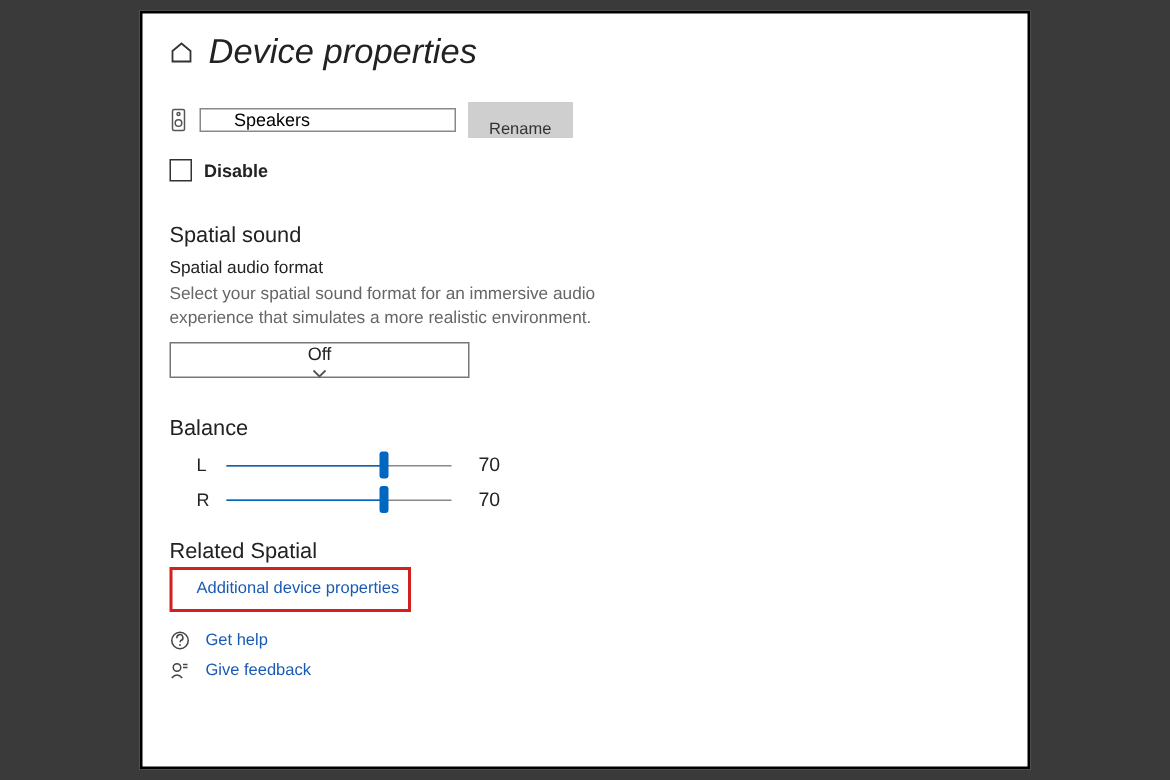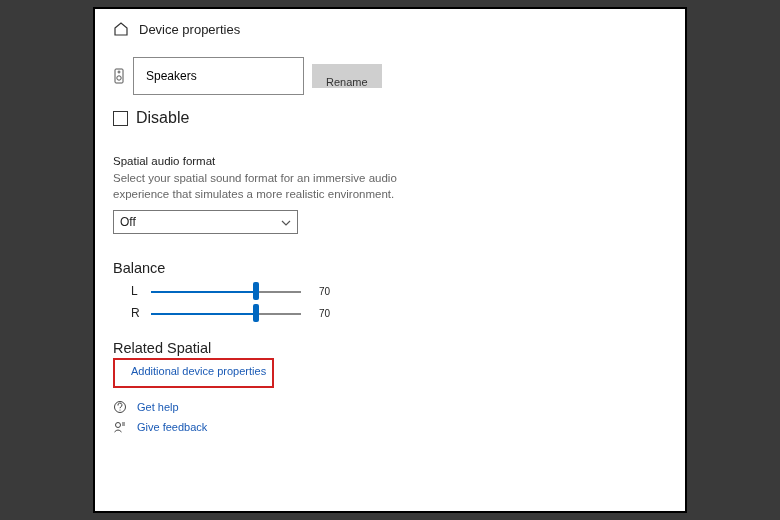--- a/index.html
+++ b/index.html
@@ -19,29 +19,29 @@
     height: 506px;
     background: #fff;
     border: 2px solid #000;
     padding: 12px 10px 10px 18px;
     position: relative;
     overflow: hidden;
   }
 
   .title-row { display: flex; align-items: center; gap: 10px; margin-bottom: 20px; }
   .home-icon { width: 16px; height: 16px; }
-  .page-title { font-size: 13px; font-weight: 400; color: #222; }
+  .page-title { font-size: 23px; font-weight: 400; color: #222; font-style: italic; }
 
   .name-row { display: flex; align-items: center; gap: 8px; margin-bottom: 14px; }
   .dev-icon { width: 12px; height: 16px; display: flex; align-items: center; justify-content: center; }
   .name-input {
     width: 171px;
-    height: 38px;
+    height: 16px;
     border: 1px solid #888;
-    padding: 0 12px;
+    padding: 0 22px;
     font-size: 12px;
     font-family: inherit;
     background: #fff;
   }
   .rename-btn {
     height: 22px;
     padding: 12px 14px;
     background: #cfcfcf;
     border: none;
     font-size: 11px;
@@ -49,33 +49,34 @@
     cursor: pointer;
   }
 
   .checkbox-row { display: flex; align-items: center; gap: 8px; margin-bottom: 28px; }
   .chk {
     width: 15px; height: 15px;
     border: 1.5px solid #333;
     background: #fff;
     cursor: pointer;
   }
-  .chk-label { font-size: 16px; }
+  .chk-label { font-size: 12px; font-weight: bold; }
 
   .section-head { font-size: 14.5px; font-weight: 400; margin-bottom: 8px; }
   .sub-label { font-size: 11.5px; margin-bottom: 4px; color: #222; }
   .desc { font-size: 11.5px; color: #666; line-height: 1.35; max-width: 300px; margin-bottom: 8px; }
   .select-box {
-    width: 185px; height: 24px;
+    width: 200px; height: 24px;
     border: 1px solid #777;
     display: flex; align-items: center; justify-content: space-between;
     padding: 0 6px;
     cursor: pointer;
     margin-bottom: 26px;
     font-size: 12px;
+    flex-direction: column;
   }
   .chevron { width: 10px; height: 10px; }
 
   .balance-row {
     display: flex; align-items: center;
     gap: 8px;
     margin-bottom: 8px;
     padding-left: 18px;
   }
   .bal-label { width: 12px; font-size: 12px; }
@@ -87,21 +88,21 @@
   .track { position: absolute; top: 50%; left: 0; right: 0; height: 1.5px; background: #888; }
   .fill { position: absolute; top: 50%; left: 0; height: 1.5px; background: #0067c0; }
   .thumb {
     position: absolute; top: 50%;
     width: 6px; height: 18px;
     background: #0067c0;
     border-radius: 2px;
     transform: translate(-50%, -50%);
     cursor: pointer;
   }
-  .bal-val { width: 30px; font-size: 10px; margin-left: 10px; }
+  .bal-val { width: 30px; font-size: 13px; margin-left: 10px; }
 
   .related { margin-top: 20px; }
   .highlight-box {
     border: 2.5px solid #d02020;
     padding: 4px 6px 8px 16px;
     display: inline-block;
     min-width: 126px;
   }
   .link { color: #1a5ab5; font-size: 11px; cursor: pointer; }
   .help-row {
@@ -136,20 +137,21 @@
     <input class="name-input" value="Speakers" style="">
     <button class="rename-btn">Rename</button>
   </div>
 
   <div class="checkbox-row">
     <div class="chk"></div>
     <span class="chk-label">Disable</span>
   </div>
 
   <div>
+    <div class="section-head">Spatial sound</div>
     <div class="sub-label">Spatial audio format</div>
     <div class="desc">Select your spatial sound format for an immersive audio experience that simulates a more realistic environment.</div>
     <div class="select-box">
       <span>Off</span>
       <span class="chevron">
         <svg viewBox="0 0 10 10" width="10" height="10" fill="none" stroke="#555" stroke-width="1.2">
           <path d="M1 3 L5 7 L9 3"></path>
         </svg>
       </span>
     </div>

